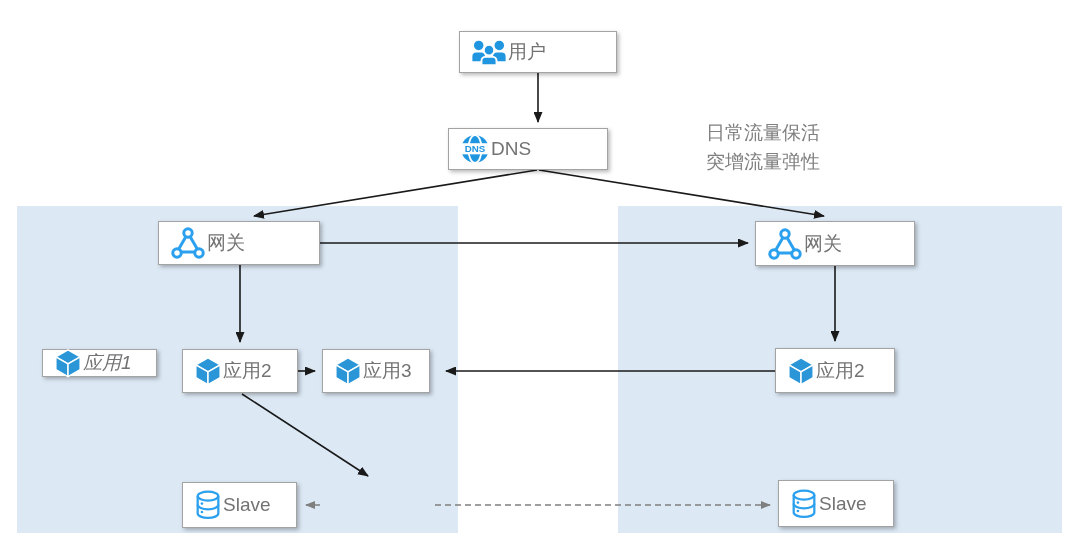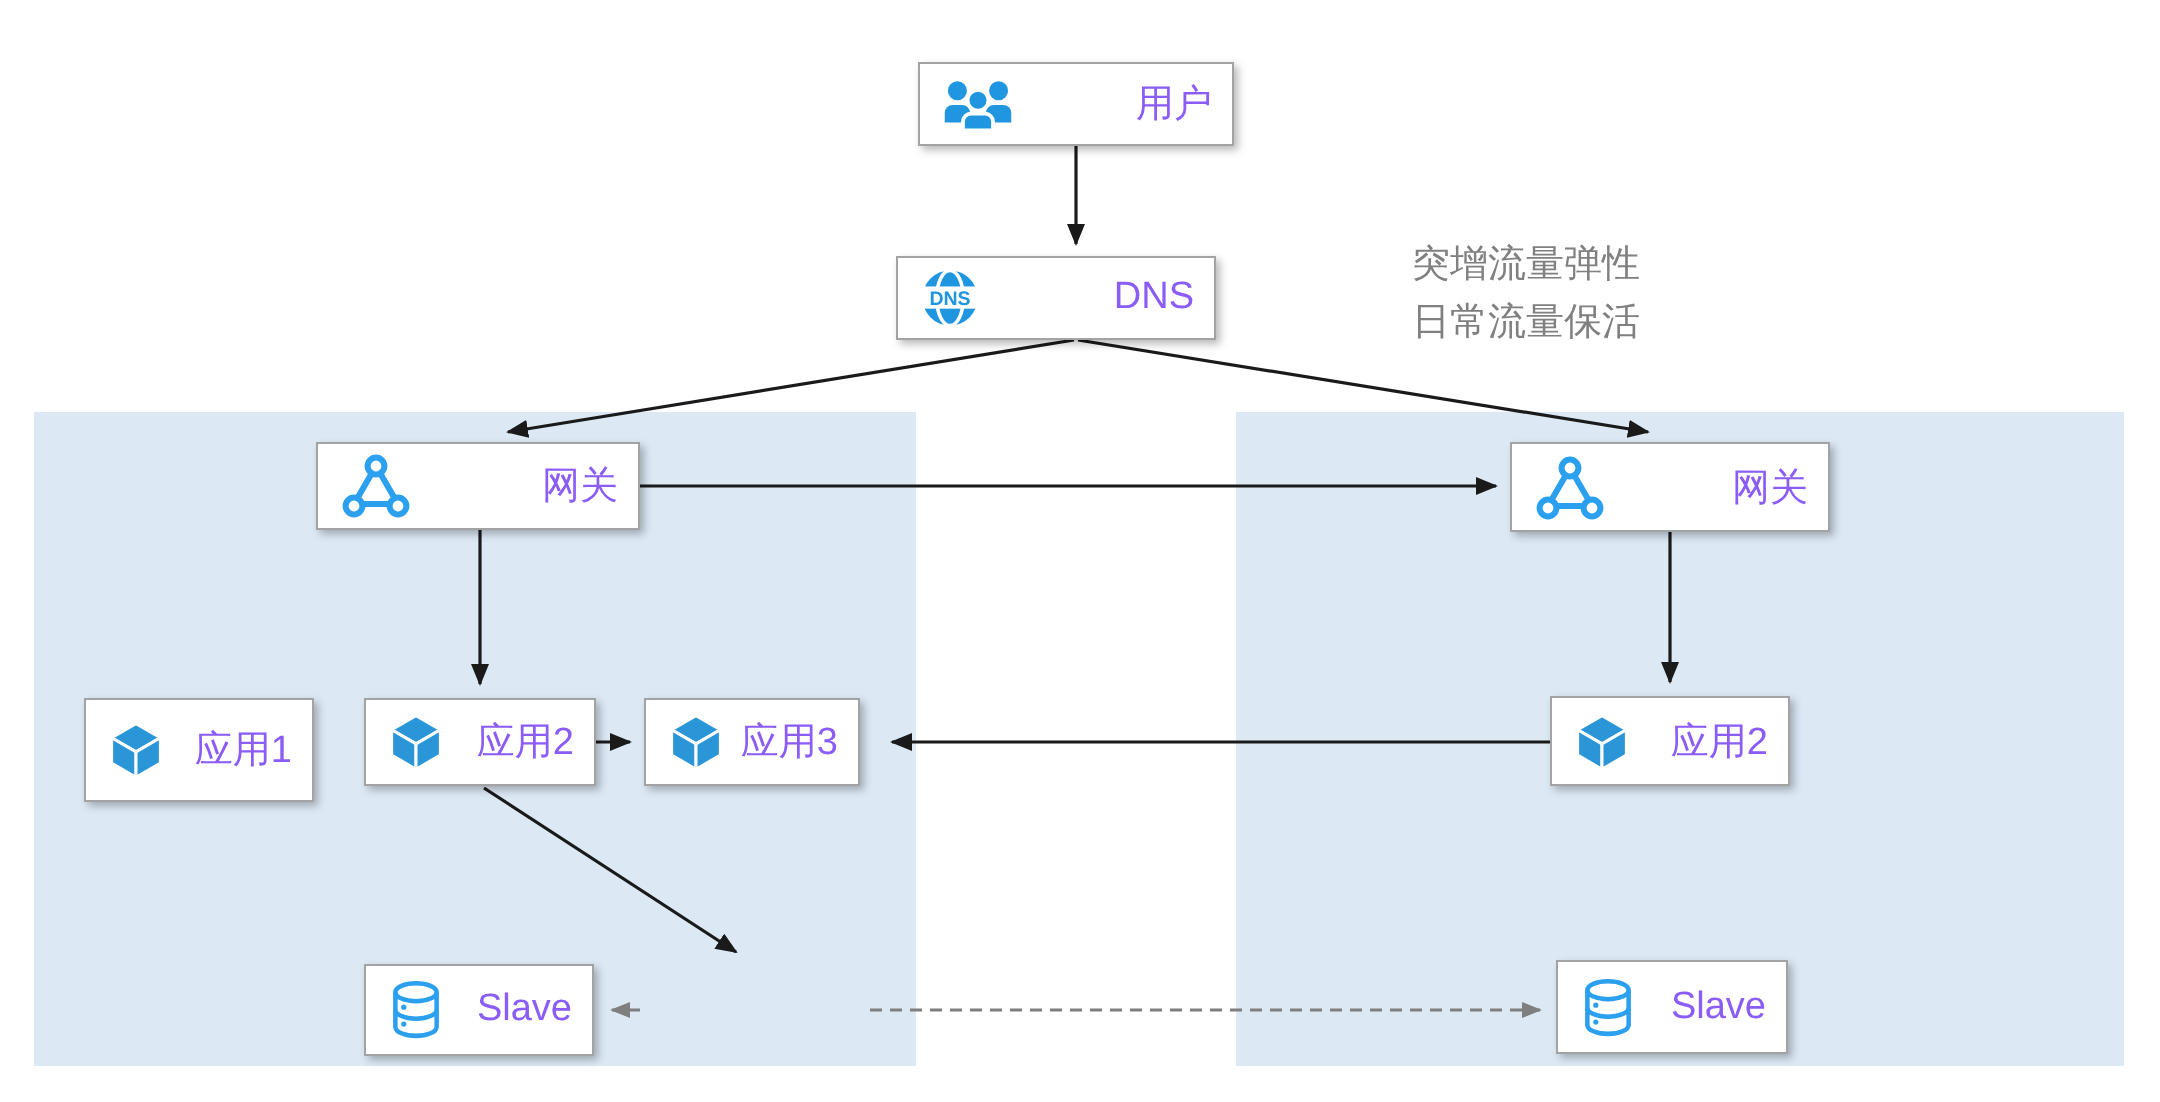--- a/index.html
+++ b/index.html
@@ -27,23 +27,23 @@
     align-items:center;
     box-sizing:border-box;
     padding:0 10px;
   }
   .node .icon{
     flex:0 0 auto;
     display:flex;align-items:center;justify-content:center;
   }
   .node .lbl{
     flex:1 1 auto;
-    text-align:right;
+    text-align:left;
     font-size:19px;
-    color:#8b5cf6;
+    color:#737373;
     white-space:nowrap;
   }
   .annotation{
     position:absolute;
     left:706px;top:118px;
     font-size:19px;
     line-height:29px;
     color:#808080;
   }
 </style>
@@ -75,22 +75,22 @@
       <line x1="835" y1="266" x2="835" y2="341" marker-end="url(#ab)"></line>
       <line x1="242" y1="394" x2="368" y2="476" marker-end="url(#ab)"></line>
     </g>
     <g stroke="#7f7f7f" stroke-width="1.5" stroke-dasharray="6,4" fill="none">
       <line x1="320" y1="505" x2="306" y2="505" marker-end="url(#ag)"></line>
       <line x1="435" y1="505" x2="770" y2="505" marker-end="url(#ag)"></line>
     </g>
   </svg>
 
   <div class="annotation">
+    <div>日常流量保活</div>
     <div>突增流量弹性</div>
-    <div>日常流量保活</div>
   </div>
 
   <div class="node" style="left:459px;top:31px;width:158px;height:42px;">
     <span class="icon">
       <svg width="38" height="27" viewBox="0 0 48 34">
         <g fill="#2196e0">
           <circle cx="11" cy="8" r="6"></circle>
             <path d="M3 28 v-6 a5 5 0 0 1 5-5 h6 a5 5 0 0 1 5 5 v6 z"></path>
           <circle cx="37" cy="8" r="6"></circle>
             <path d="M29 28 v-6 a5 5 0 0 1 5-5 h6 a5 5 0 0 1 5 5 v6 z"></path>
@@ -139,21 +139,21 @@
         <g stroke="#2ba0ee" stroke-width="3" fill="#ffffff">
           <circle cx="19" cy="6" r="4.2"></circle>
             <circle cx="8" cy="26" r="4.2"></circle>
             <circle cx="30" cy="26" r="4.2"></circle>
         </g>
       </svg>
     </span>
     <span class="lbl">网关</span>
   </div>
 
-  <div class="node" style="left:42px;top:349px;width:115px;height:52px;">
+  <div class="node" style="left:42px;top:349px;width:115px;height:28px;font-style:italic;">
     <span class="icon">
       <svg width="30" height="30" viewBox="0 0 32 32">
         <g fill="#2a96d8" stroke="#ffffff" stroke-width="1.6" stroke-linejoin="round">
           <path d="M16 2 L29 9.5 L16 17 L3 9.5 Z"></path>
           <path d="M3 9.5 L16 17 V30.5 L3 23 Z"></path>
           <path d="M29 9.5 L16 17 V30.5 L29 23 Z"></path>
         </g>
       </svg>
     </span>
     <span class="lbl">应用1</span>

